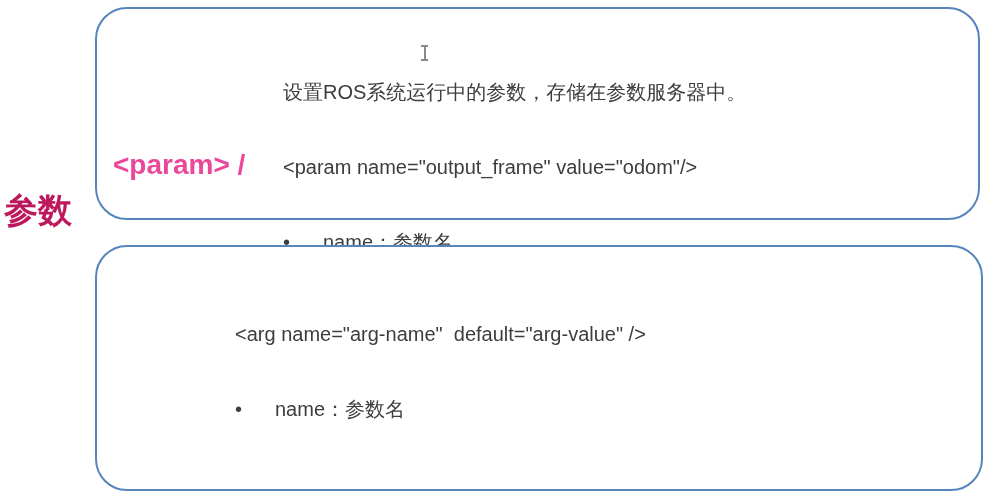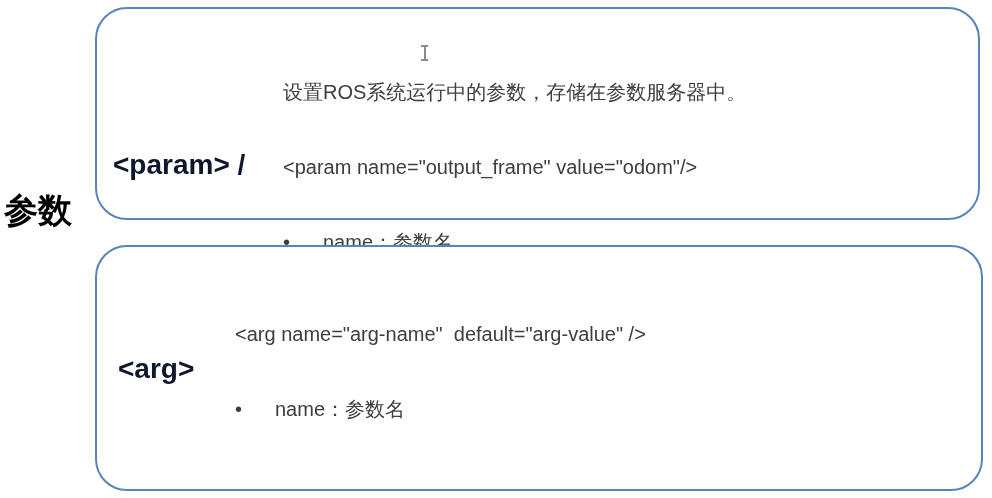--- a/index.html
+++ b/index.html
@@ -2,31 +2,31 @@
 <html><head>
 <meta charset="utf-8">
 <style>
   html,body { margin:0; padding:0; background:#ffffff; }
   .canvas {
     position:relative; width:992px; height:498px; background:#ffffff;
     font-family:"Liberation Sans","DejaVu Sans",sans-serif; overflow:hidden;
   }
   .side-label {
     position:absolute; left:4px; top:190px;
-    font-size:34px; line-height:41px; font-weight:700; color:#000000;
+    font-size:34px; line-height:41px; font-weight:700; color:#be185d;
   }
   .rbox {
     position:absolute; background:#ffffff;
     border:2px solid #5585bb; border-radius:32px; box-sizing:border-box;
   }
   .box-param { left:95px; top:7px;  width:885px; height:213px; }
   .box-arg   { left:95px; top:245px; width:888px; height:246px; }
   .box-label {
     position:absolute; font-size:28px; line-height:31px; font-weight:700;
-    color:#0f172a; white-space:pre;
+    color:#ec4899; white-space:pre;
   }
   .box-param .box-label { left:16px; top:78px; }
   .box-arg   .box-label { left:21px; top:106px; }
   .content {
     position:absolute; font-size:20px; line-height:25px; color:#3d3d3d;
     white-space:pre;
   }
   .box-param .content { left:186px; top:21px; }
   .box-arg   .content { left:138px; top:25px; }
   .line { white-space:pre; }
@@ -69,21 +69,20 @@
         <span class="bullet-marker">•</span>
         <span class="line">value：参数值</span>
       </div>
       <div class="spacer"></div>
       <div class="line">加载参数文件中的多个参数：</div>
       
     </div>
   </div>
 
   <div class="rbox box-arg">
-    <div class="box-label">&lt;arg&gt;</div>
     <div class="content">
       <div class="line">&lt;arg name="arg-name"  default="arg-value" /&gt;</div>
       <div class="bullet-row">
         <span class="bullet-marker">•</span>
         <span class="line">name：参数名</span>
       </div>
       
       
       
       

